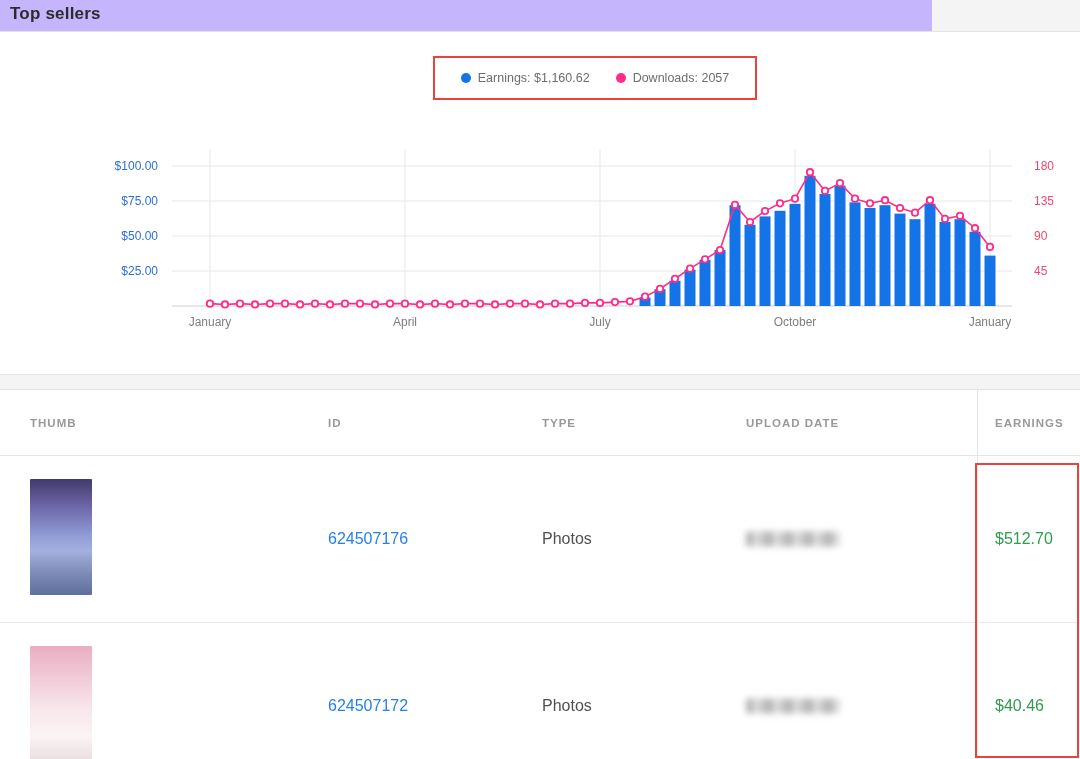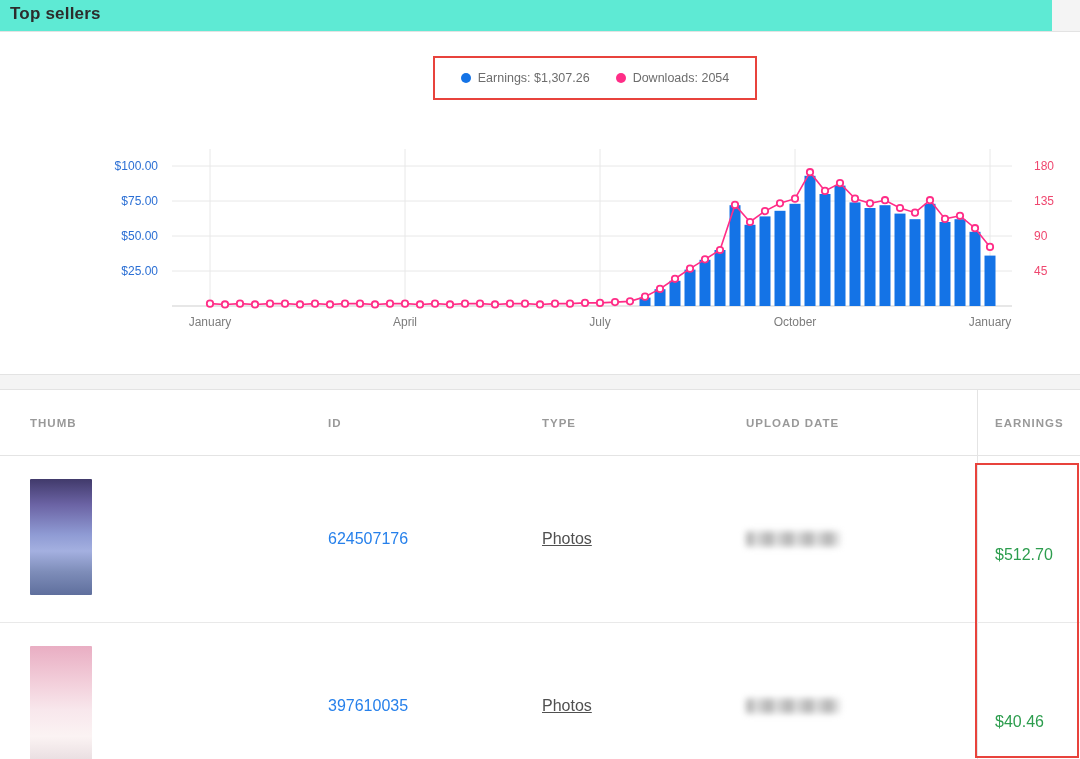--- a/index.html
+++ b/index.html
@@ -6,21 +6,21 @@
   html,body { width:1080px; height:759px; overflow:hidden; }
   body {
     font-family: "Liberation Sans", sans-serif;
     background: #f4f4f4;
     position: relative;
     color: #323232;
   }
   .page { position:absolute; inset:0; }
 
   
-  .topbar { position:absolute; left:0; top:0; width:1052px; height:31px; background:#5eead4; }
+  .topbar { position:absolute; left:0; top:0; width:932px; height:31px; background:#c4b5fd; }
   .topbar h1 { position:absolute; left:10px; top:4px; font-size:17px; font-weight:700; color:#2c2c2c; letter-spacing:.2px; }
 
   
   .chart-card {
     position:absolute; left:0; top:31px; width:1080px; height:344px;
     background:#ffffff; border-top:1px solid #e3e3e3; border-bottom:1px solid #e3e3e3;
   }
   .legend-annotation {
     position:absolute; left:433px; top:24px; width:324px; height:44px;
     border:2px solid var(--red,#e8433c);
@@ -44,23 +44,23 @@
     position:absolute; top:0; line-height:66px; font-size:11.5px; font-weight:700;
     color:#999999; letter-spacing:1px;
   }
   .col-divider { position:absolute; left:977px; top:0; width:1px; height:759px; background:#e4e4e4; }
   .col-thumb { left:30px; } .col-id { left:328px; } .col-type { left:542px; }
   .col-date { left:746px;text-align:center; } .col-earn { left:995px; }
 
   .trow { position:relative; height:167px; border-bottom:1px solid #e9e9e9; }
   .cell { position:absolute; top:50%; transform:translateY(-50%); font-size:16px; }
   .cell-id { left:328px; color:var(--link,#2680eb); text-decoration:none; cursor:pointer; }
-  .cell-type { left:542px; color:#505050;text-decoration:underline; }
+  .cell-type { left:542px; color:#505050; }
   .cell-date { left:746px; }
-  .cell-earnings { left:995px; color:var(--green,#2d9d4e);margin-top:16px; }
+  .cell-earnings { left:995px; color:var(--green,#2d9d4e); }
   .thumb {
     position:absolute; left:30px; top:23px; width:62px; height:116px;
     border-radius:1px; cursor:pointer;
   }
   .thumb-0 { background:linear-gradient(180deg,#413a6b 0%, #6b63a4 22%, #8f9bd4 48%, #a4b0e0 62%, #7e8db9 80%, #5f6f9d 100%); }
   .thumb-1 { background:linear-gradient(180deg,#e9aec3 0%, #f2cdd9 30%, #f8e7ec 55%, #fbf3f3 78%, #e8dde0 100%); }
   .redacted {
     width:94px; height:15px; border-radius:2px;
     background:repeating-linear-gradient(90deg,#b5b5b5 0 7px,#dcdcdc 7px 14px,#c6c6c6 14px 20px);
     filter:blur(3px);
@@ -78,25 +78,25 @@
 
   <div class="topbar">
     <h1>Top sellers</h1>
   </div>
 
   <section class="chart-card">
     <div class="legend-annotation">
       <div class="legend">
         <span class="legend-item">
           <span class="dot dot-blue"></span>
-          <span>Earnings: $1,307.26</span>
+          <span>Earnings: $1,160.62</span>
         </span>
         <span class="legend-item">
           <span class="dot dot-pink"></span>
-          <span>Downloads: 2054</span>
+          <span>Downloads: 2057</span>
         </span>
       </div>
     </div>
     <svg id="chart-svg" width="1080" height="215" viewBox="0 0 1080 215">
         <line x1="210" y1="18" x2="210" y2="175" stroke="#e8e8e8" stroke-width="1"></line>
         <text x="210" y="195" text-anchor="middle" fill="#7d7d7d" font-size="12">January</text>
         <line x1="405" y1="18" x2="405" y2="175" stroke="#e8e8e8" stroke-width="1"></line>
         <text x="405" y="195" text-anchor="middle" fill="#7d7d7d" font-size="12">April</text>
         <line x1="600" y1="18" x2="600" y2="175" stroke="#e8e8e8" stroke-width="1"></line>
         <text x="600" y="195" text-anchor="middle" fill="#7d7d7d" font-size="12">July</text>
@@ -214,21 +214,21 @@
       <a href="#" class="cell cell-id">624507176</a>
       <div class="cell cell-type">Photos</div>
       <div class="cell cell-date">
         <div class="redacted"></div>
       </div>
       <div class="cell cell-earnings">$512.70</div>
     </div>
 
     <div class="trow">
       <div class="thumb thumb-1"></div>
-      <a href="#" class="cell cell-id">397610035</a>
+      <a href="#" class="cell cell-id">624507172</a>
       <div class="cell cell-type">Photos</div>
       <div class="cell cell-date">
         <div class="redacted"></div>
       </div>
       <div class="cell cell-earnings">$40.46</div>
     </div>
 
     <div class="earnings-annotation"></div>
   </section>
 

